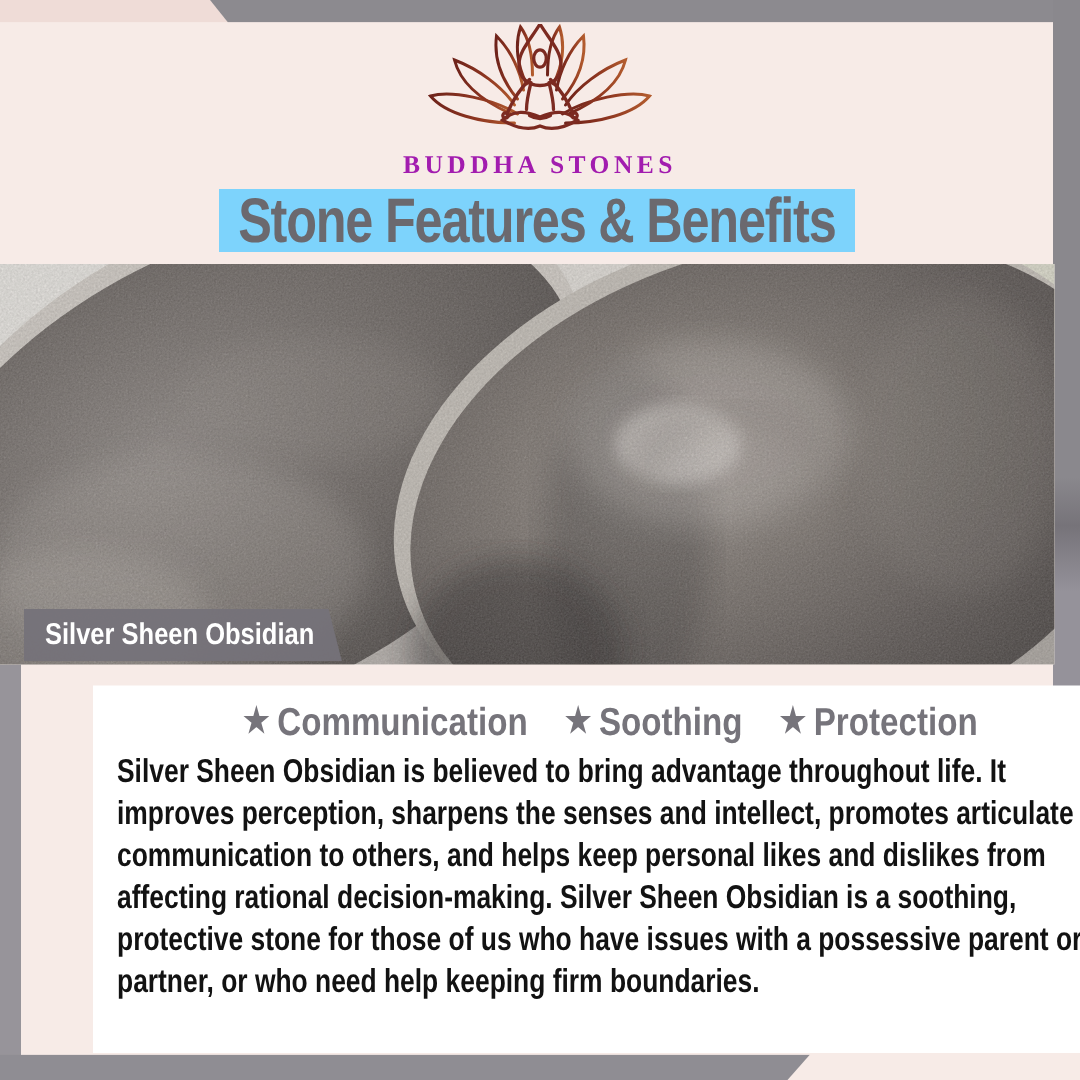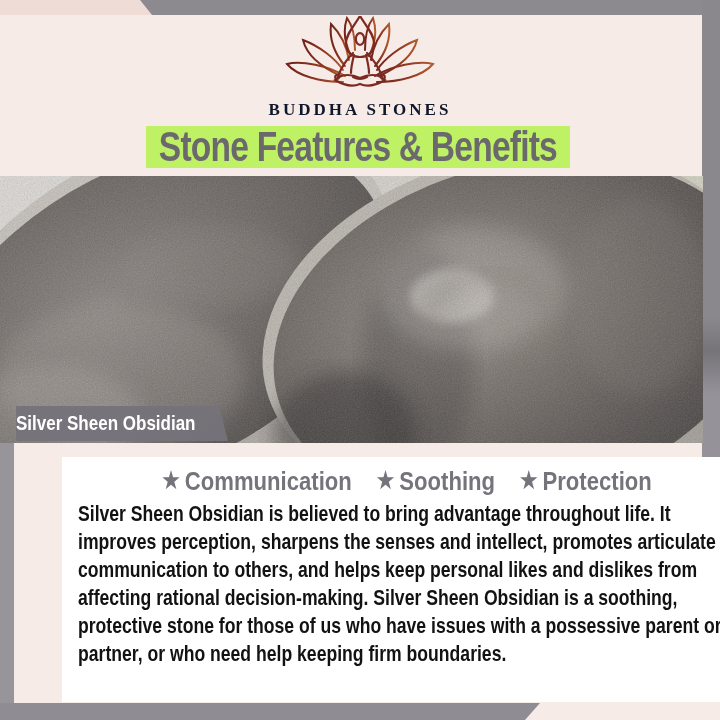--- a/index.html
+++ b/index.html
@@ -15,35 +15,35 @@
     background:linear-gradient(to bottom,#8a888d 0%,#8a888d 58%,#767379 64%,#95929a 72%,#95929a 100%);
     clip-path:polygon(0 0,18px 0,18px 548px,0 520px);}
   .strip-left{position:absolute;left:0;top:400px;width:14px;height:320px;background:#97949a;}
   .band-bottom{position:absolute;left:0;top:703px;width:720px;height:17px;
     background:#8f8d93;clip-path:polygon(0 0,540px 0,525px 17px,0 17px);}
 
   
   .logo{position:absolute;left:285px;top:16px;width:150px;height:84px;}
   .brand-name{position:absolute;left:0;top:100px;width:720px;text-align:center;
     font-family:"Liberation Serif",serif;font-size:17px;font-weight:600;
-    letter-spacing:3px;color:#0f172a;}
+    letter-spacing:3px;color:#a21caf;}
 
   
   .header-box{position:absolute;left:146px;top:126px;width:424px;height:42px;
-    background:#bef264;display:flex;align-items:center;justify-content:center;}
+    background:#7dd3fc;display:flex;align-items:center;justify-content:center;}
   .header-box span{font-size:42px;font-weight:bold;color:#6b696e;white-space:nowrap;
     transform:scaleX(.8);letter-spacing:-1px;}
 
   
   .photo{position:absolute;left:0;top:176px;width:703px;height:267px;overflow:hidden;
     background:#dbd7d2;}
   .stone-label{position:absolute;left:16px;top:406px;width:212px;height:35px;
     background:rgba(117,114,121,.95);
     clip-path:polygon(0 0,203px 0,212px 35px,0 35px);
-    display:flex;align-items:center;padding-left:0;box-sizing:border-box;}
+    display:flex;align-items:center;padding-left:14px;box-sizing:border-box;}
   .stone-label span{color:#fff;font-size:20px;font-weight:bold;white-space:nowrap;
     transform:scaleX(.85);transform-origin:left center;letter-spacing:0;}
 
   
   .card{position:absolute;left:14px;top:457px;width:690px;height:245px;background:#ffffff;margin-left:48px;}
   .stars-line{margin-top:9px;width:690px;text-align:center;white-space:nowrap;
     color:#76747b;font-weight:bold;font-size:26px;transform:scaleX(.85);transform-origin:center top;}
   .stars-line .star{font-size:23px;position:relative;top:-2px;margin-right:6px;}
   .stars-line .benefit{margin:0 11px;}
   .paragraph{margin:3px 0 0 16px;width:840px;transform:scaleX(.8);transform-origin:left top;

